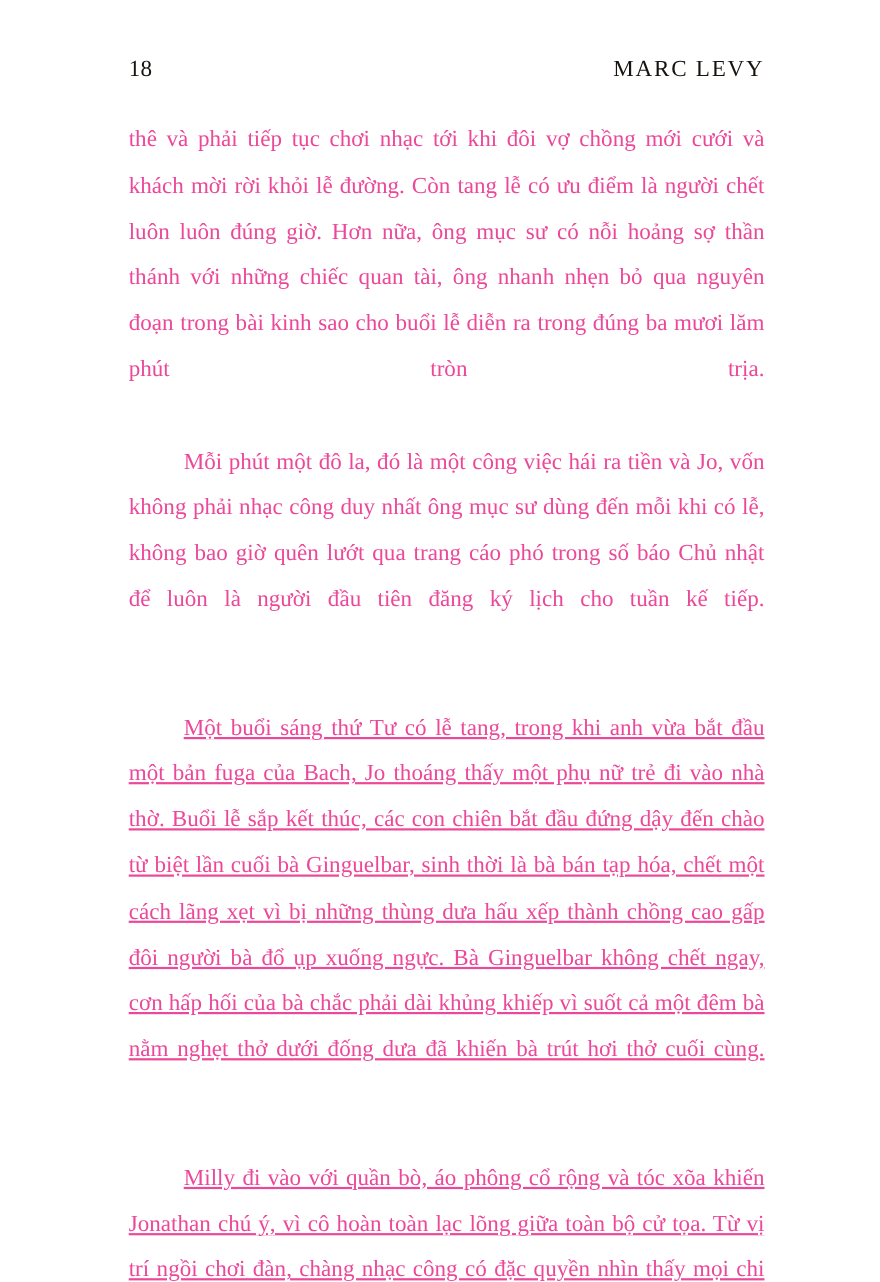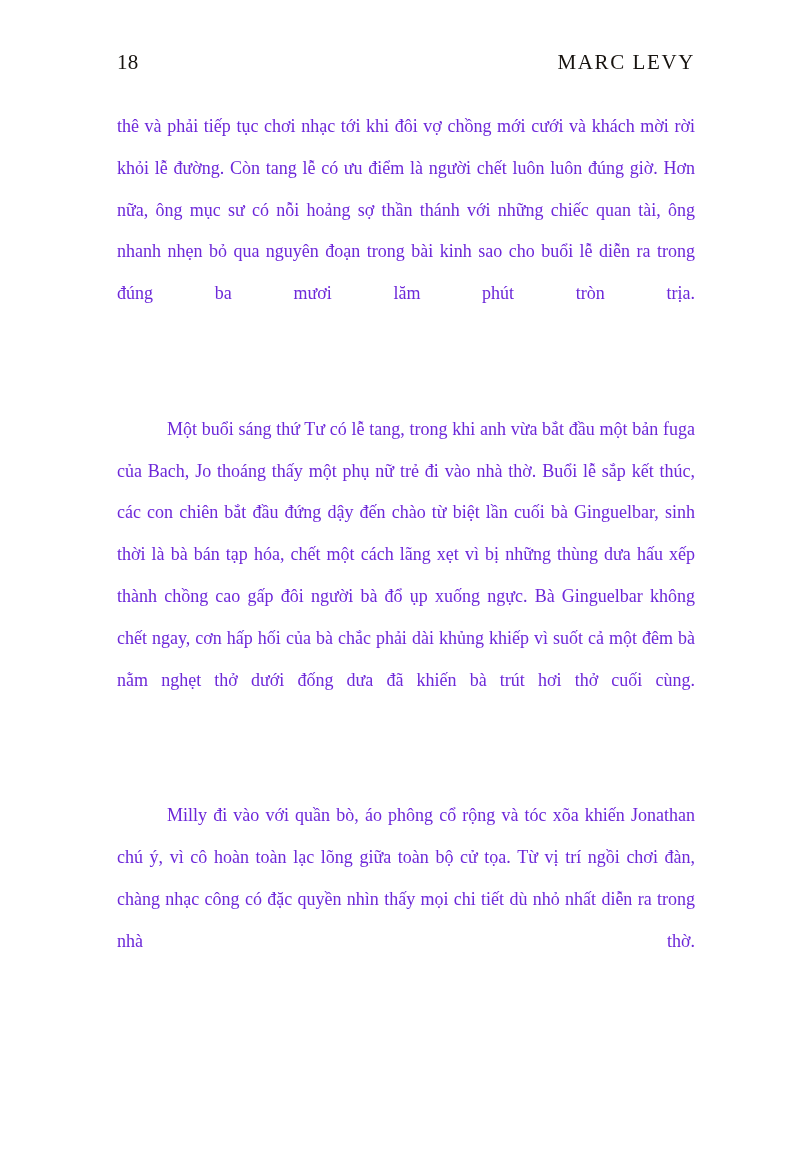--- a/index.html
+++ b/index.html
@@ -53,35 +53,36 @@
   
   .textblock {
     position: absolute;
     left: 117px;
     top: 106px;
     width: 578px;
   }
 
   .para {
     margin: 0;
-    font-size: 18px;
+    font-size: 21px;
     line-height: 41.8px;
     text-align: justify;
     text-justify: inter-word;
     text-indent: 50px;
-    color: #6d28d9;
+    color: #ec4899;
     word-spacing: 0.2px;
     hyphens: none;
   }
   .para.no-indent {
     text-indent: 0;
   }
   
   .para.gap-before {
-    margin-top: 52px;
+    margin-top: 33px;
+    text-decoration: underline;
   }
   
   .para::after {
     content: "";
     display: inline-block;
     width: 100%;
   }
 </style>
 </head>
 <body style="background: rgb(255, 255, 255); color: rgb(23, 19, 15);">
@@ -89,20 +90,21 @@
 <div class="page">
 
   <div class="running-head">
     <span class="folio">18</span>
     <span class="book-author">MARC LEVY</span>
   </div>
 
   <div class="textblock">
     <p class="para no-indent">thê và phải tiếp tục chơi nhạc tới khi đôi vợ chồng mới cưới và khách mời rời khỏi lễ đường. Còn tang lễ có ưu điểm là người chết luôn luôn đúng giờ. Hơn nữa, ông mục sư có nỗi hoảng sợ thần thánh với những chiếc quan tài, ông nhanh nhẹn bỏ qua nguyên đoạn trong bài kinh sao cho buổi lễ diễn ra trong đúng ba mươi lăm phút tròn trịa.</p>
 
+    <p class="para">Mỗi phút một đô la, đó là một công việc hái ra tiền và Jo, vốn không phải nhạc công duy nhất ông mục sư dùng đến mỗi khi có lễ, không bao giờ quên lướt qua trang cáo phó trong số báo Chủ nhật để luôn là người đầu tiên đăng ký lịch cho tuần kế tiếp.</p>
 
     <p class="para gap-before">Một buổi sáng thứ Tư có lễ tang, trong khi anh vừa bắt đầu một bản fuga của Bach, Jo thoáng thấy một phụ nữ trẻ đi vào nhà thờ. Buổi lễ sắp kết thúc, các con chiên bắt đầu đứng dậy đến chào từ biệt lần cuối bà Ginguelbar, sinh thời là bà bán tạp hóa, chết một cách lãng xẹt vì bị những thùng dưa hấu xếp thành chồng cao gấp đôi người bà đổ ụp xuống ngực. Bà Ginguelbar không chết ngay, cơn hấp hối của bà chắc phải dài khủng khiếp vì suốt cả một đêm bà nằm nghẹt thở dưới đống dưa đã khiến bà trút hơi thở cuối cùng.</p>
 
     <p class="para gap-before">Milly đi vào với quần bò, áo phông cổ rộng và tóc xõa khiến Jonathan chú ý, vì cô hoàn toàn lạc lõng giữa toàn bộ cử tọa. Từ vị trí ngồi chơi đàn, chàng nhạc công có đặc quyền nhìn thấy mọi chi tiết dù nhỏ nhất diễn ra trong nhà thờ.</p>
 
   </div>
 
 </div>
 
 </body></html>

